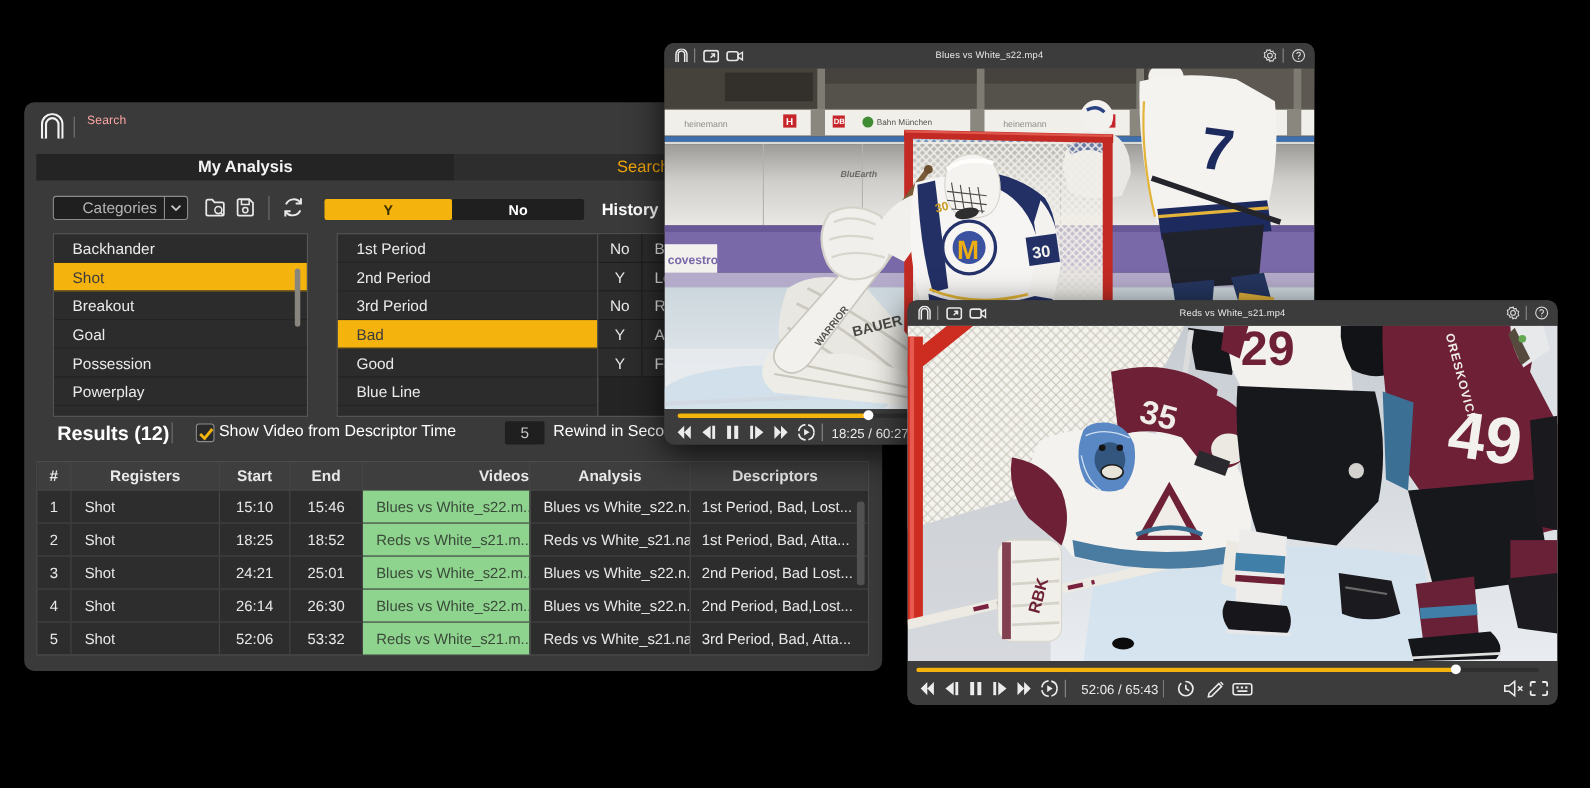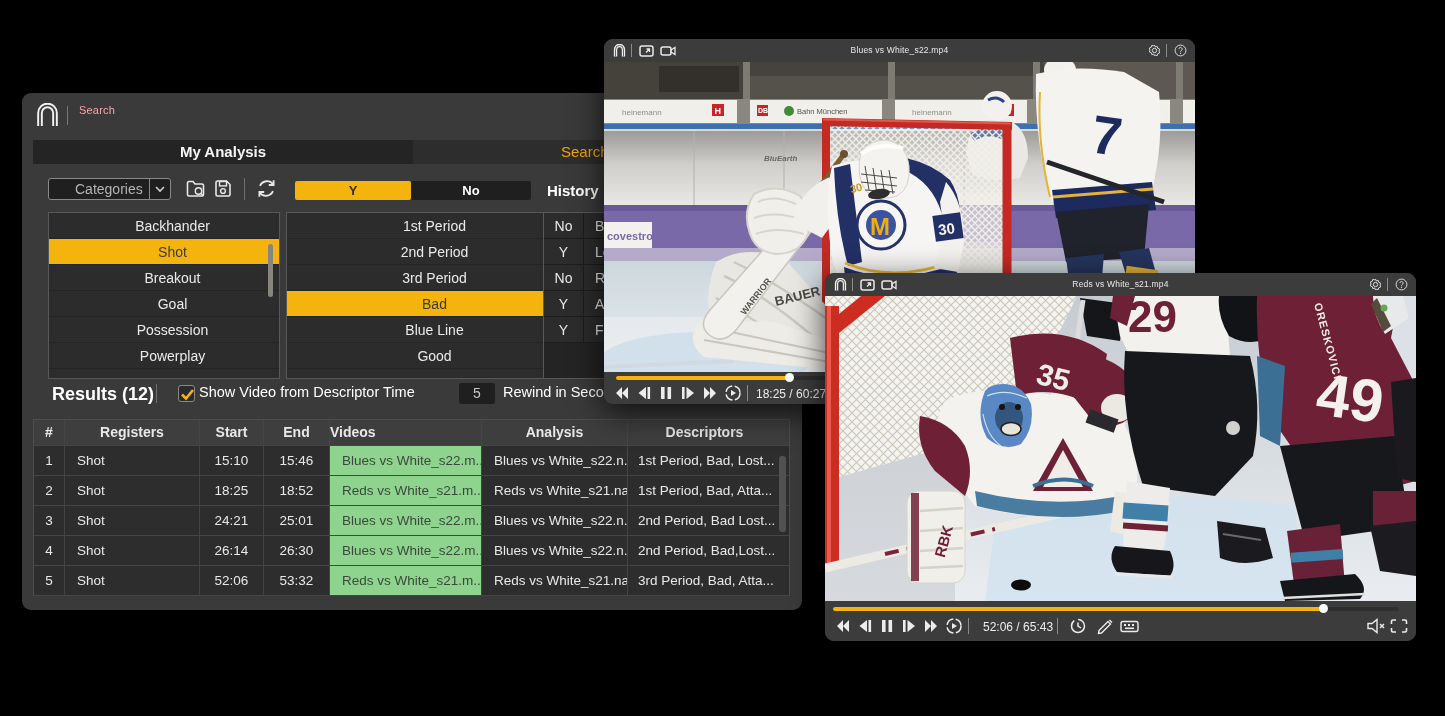--- a/index.html
+++ b/index.html
@@ -27,21 +27,21 @@
   border-left:1px solid #8a8a8a; }
 .toolsep { position:absolute; width:1px; background:#6f6f6f; }
 .ybtn { position:absolute; left:273px; top:88px; width:116px; height:19px; background:#f5b30e;
   color:#3a3000; font-weight:bold; font-size:13px; text-align:center; line-height:19px; border-radius:2px; }
 .nbtn { position:absolute; left:389px; top:88px; width:120px; height:19px; background:#1f1f1f;
   color:#fff; font-weight:bold; font-size:13px; text-align:center; line-height:19px; border-radius:2px; }
 .histlab { position:absolute; left:525px; top:89px; color:#fff; font-weight:bold; font-size:15px; }
 .list { position:absolute; top:119px; height:167px; background:#2c2c2c;
   border:1px solid #585858; overflow:hidden; }
 .li { height:26px; line-height:26px; font-size:14px; color:#eaeaea; padding-left:17px;
-  border-bottom:1px solid #242424;text-align:center; }
+  border-bottom:1px solid #242424; }
 .li.sel { background:#f5b30e; color:#3b3b3b; }
 .thumb { position:absolute; width:5px; border-radius:3px; background:#87857e; }
 .hrow { height:26px; line-height:26px; font-size:14px; color:#eaeaea;
   border-bottom:1px solid #1d1d1d; display:flex; }
 .hc1 { width:40px; text-align:center; border-right:1px solid #1d1d1d; }
 .hc2 { padding-left:11px; }
 .resl { position:absolute; top:291px; color:#fff; font-size:18px; }
 .chk { position:absolute; left:156px; top:292px; width:17px; height:17px; background:#2a2a2a;
   border:1px solid #8a8a8a; border-radius:3px; }
 .chk svg { position:absolute; left:1px; top:2px; }
@@ -50,21 +50,21 @@
 
 #tbl { position:absolute; left:11px; top:326px; width:757px; height:177px;
   background:#2d2d2d; border:1px solid #4d4d4d; font-size:13.5px; color:#e8e8e8; }
 .trow { display:flex; height:30px; line-height:29px; border-bottom:1px solid #454545; }
 .trow.head { height:26px; line-height:25px; background:#3e3e3e; font-weight:bold; font-size:14px; }
 .td { border-right:1px solid #454545; overflow:hidden; white-space:nowrap; }
 .c0 { width:31px; text-align:center; }
 .c1 { width:135px; padding-left:12px; }
 .c2 { width:64px; text-align:center; }
 .c3 { width:66px; text-align:center; }
-.c4 { width:152px; text-align:left; }
+.c4 { width:152px; text-align:right; }
 .c5 { width:146px; padding-left:12px; }
 .c6 { width:153px; padding-left:10px; border-right:none; }
 .head .c1, .head .c5 { padding-left:0; text-align:center; }
 .head .c6 { padding-left:0; text-align:center; }
 .green { background:#8ed38e; color:#3a4a3a; text-align:left; padding-left:12px; }
 #tscroll { position:absolute; right:3px; top:27px; width:7px; height:148px; }
 #tscroll i { position:absolute; left:0; top:9px; width:7px; height:76px; background:#515151; border-radius:3px; }
 
 
 .vwin { position:absolute; background:#3c3c3c; border-radius:9px;
@@ -131,27 +131,27 @@
     <div class="li">Backhander</div>
     <div class="li sel">Shot</div>
     <div class="li">Breakout</div>
     <div class="li">Goal</div>
     <div class="li">Possession</div>
     <div class="li">Powerplay</div>
     <div class="li"></div>
     <div class="thumb" style="right:6px;top:31px;height:53px"></div>
   </div>
 
-  <div class="list" style="left:264px;width:280px">
+  <div class="list" style="left:284px;width:280px">
     <div class="li">1st Period</div>
     <div class="li">2nd Period</div>
     <div class="li">3rd Period</div>
     <div class="li sel">Bad</div>
+    <div class="li">Good</div>
     <div class="li">Blue Line</div>
-    <div class="li">Good</div>
     <div class="li"></div>
     <div class="thumb" style="right:6px;top:4px;height:84px"></div>
   </div>
 
   <div class="list" style="left:521px;width:247px;background:#242424">
     <div class="hrow" style="background:#2c2c2c">
           <div class="hc1">No</div>
           <div class="hc2">Bounce</div>
         </div>
     <div class="hrow" style="background:#2c2c2c">

